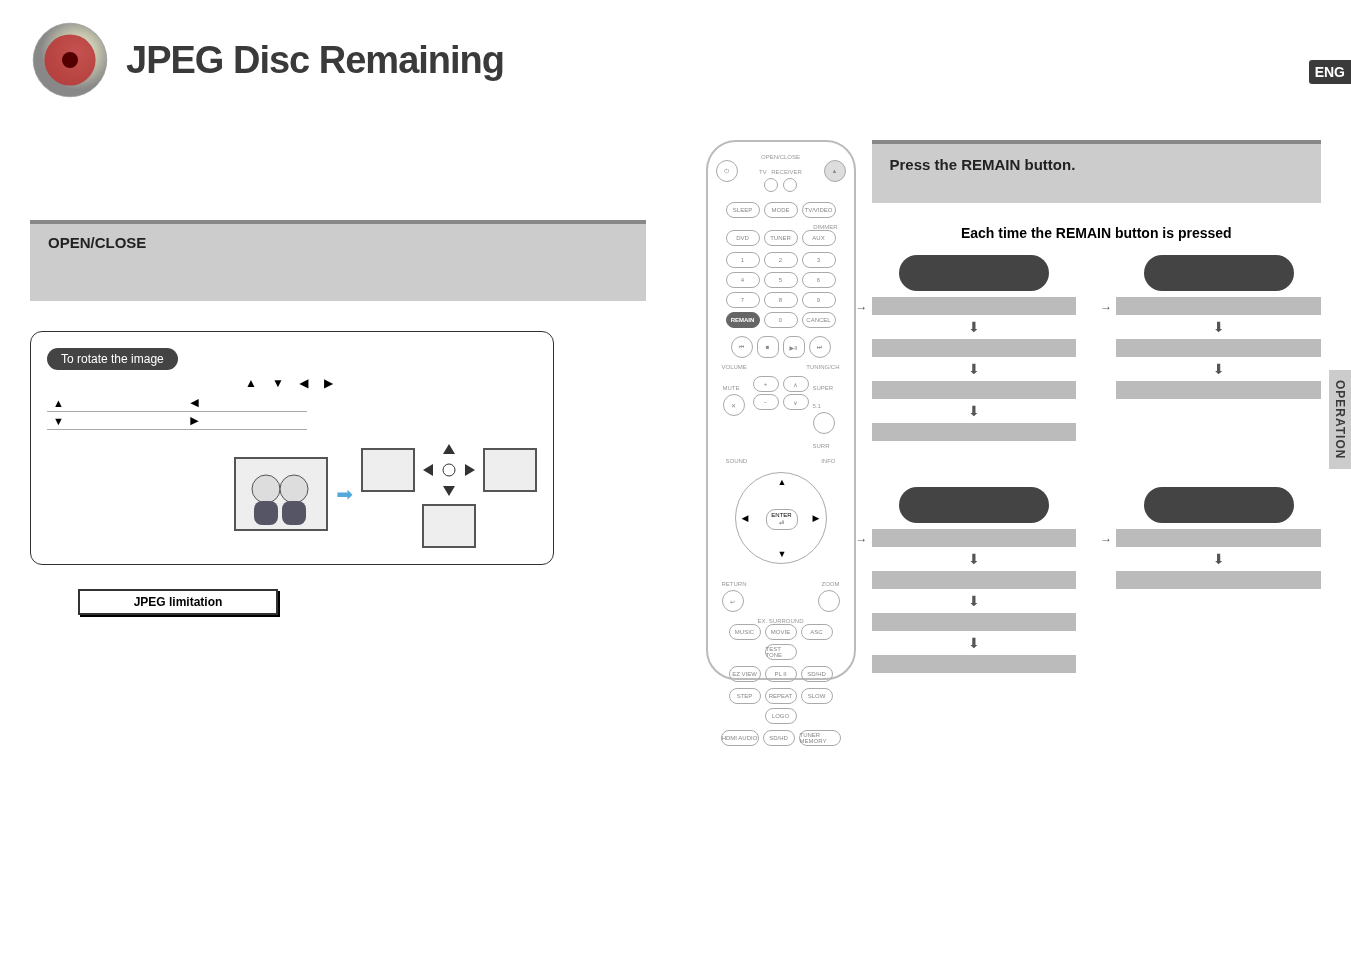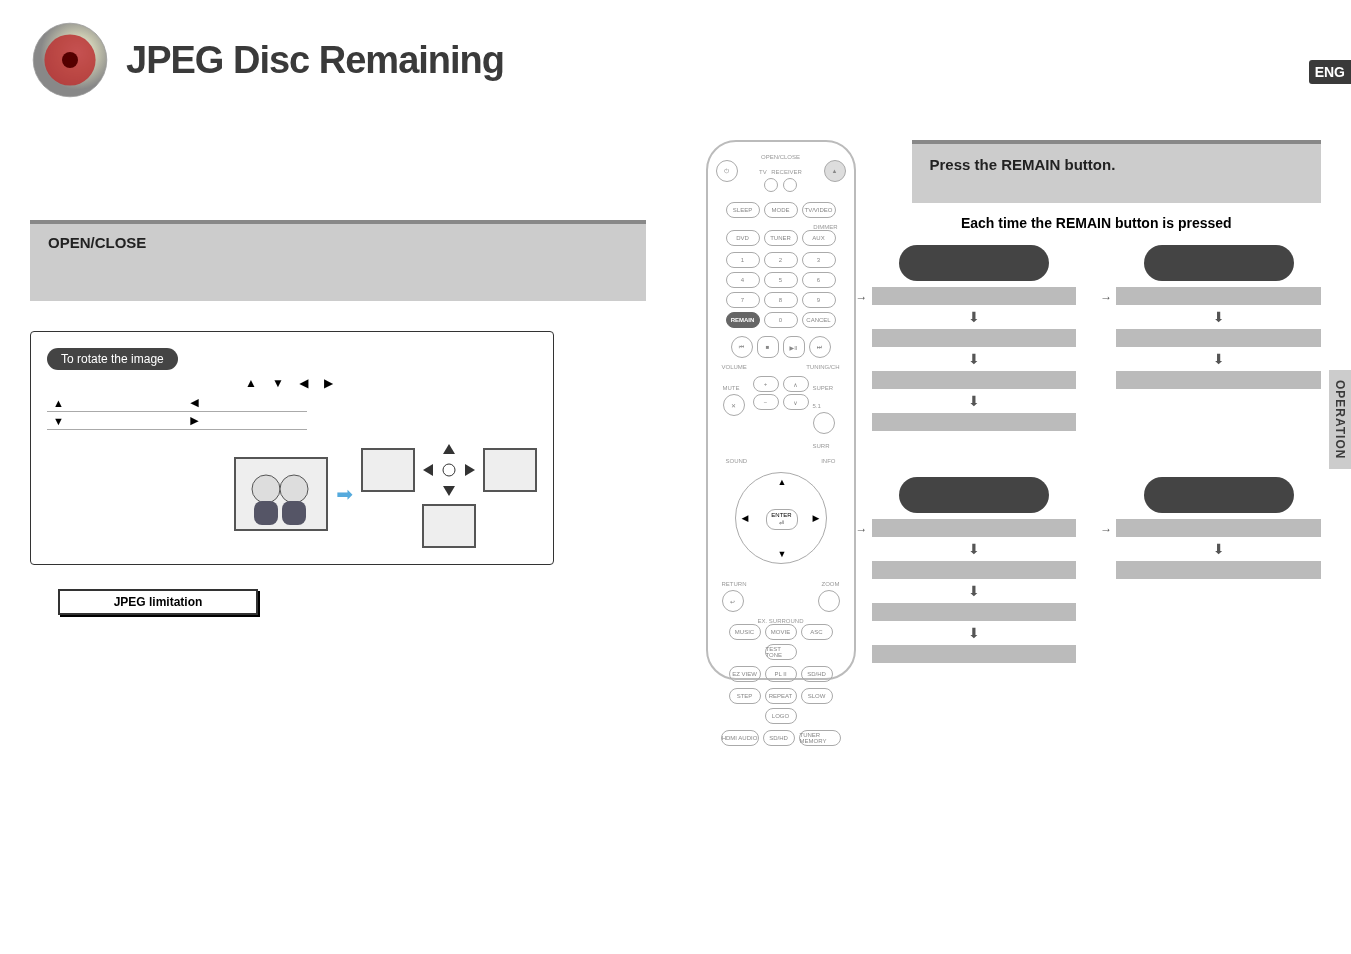--- a/index.html
+++ b/index.html
@@ -70,21 +70,21 @@
     background: #ccc;
     border-top: 4px solid #888;
     padding: 10px 18px 50px 18px;
     margin-top: 20px;
     font-size: 15px;
     font-weight: bold;
     color: #222;
   }
   .rotate-box {
     border: 1px solid #333;
-    border-radius: 4px;
+    border-radius: 12px;
     padding: 16px;
     margin-top: 30px;
     width: 490px;
     position: relative;
   }
   .rotate-tab {
     background: #444;
     color: #fff;
     font-size: 12px;
     padding: 4px 14px;
@@ -125,21 +125,21 @@
   }
   .jpeg-limit-box {
     border: 2px solid #333;
     box-shadow: 2px 2px 0 #000;
     width: 180px;
     text-align: center;
     padding: 4px 8px;
     font-size: 12px;
     font-weight: bold;
     margin-top: 24px;
-    margin-left: 28px;
+    margin-left: 48px;
   }
 
   
   .right-content {
     display: flex;
     gap: 16px;
     margin-top: 120px;
   }
   .remote-col {
     width: 150px;
@@ -186,27 +186,26 @@
   .remote-label { font-size: 6px; color: #999; text-align: center; }
 
   .info-col { flex: 1; }
   .gray-banner-right {
     background: #ccc;
     border-top: 4px solid #888;
     padding: 12px 18px 30px 18px;
     font-size: 15px;
     font-weight: bold;
     color: #222;
-    margin-left: 40px;
   }
   .subhead {
     font-size: 14px;
     font-weight: bold;
     text-align: center;
-    margin: 12px 0 14px 0;
+    margin: 22px 0 14px 0;
   }
   .sequence-grid {
     display: flex;
     gap: 40px;
   }
   .seq-col { flex: 1; }
   .seq-header {
     width: 150px;
     height: 36px;
     background: #444;

